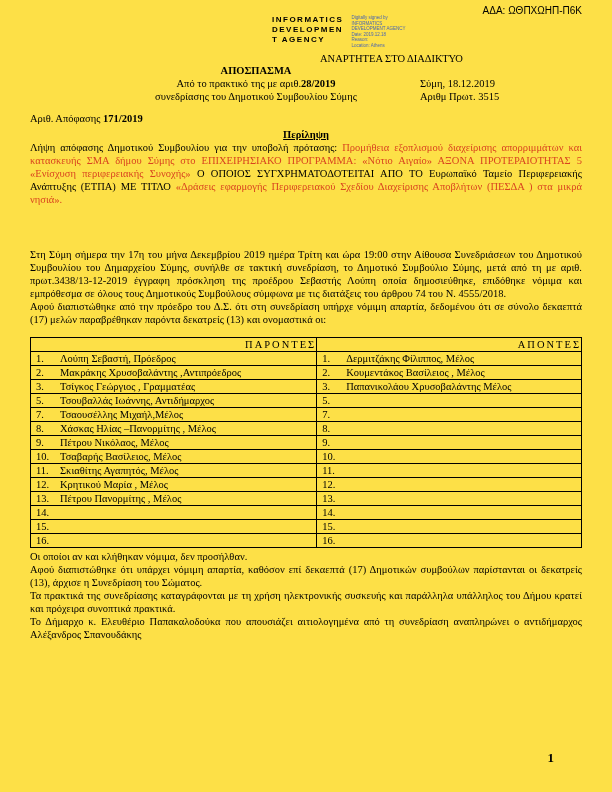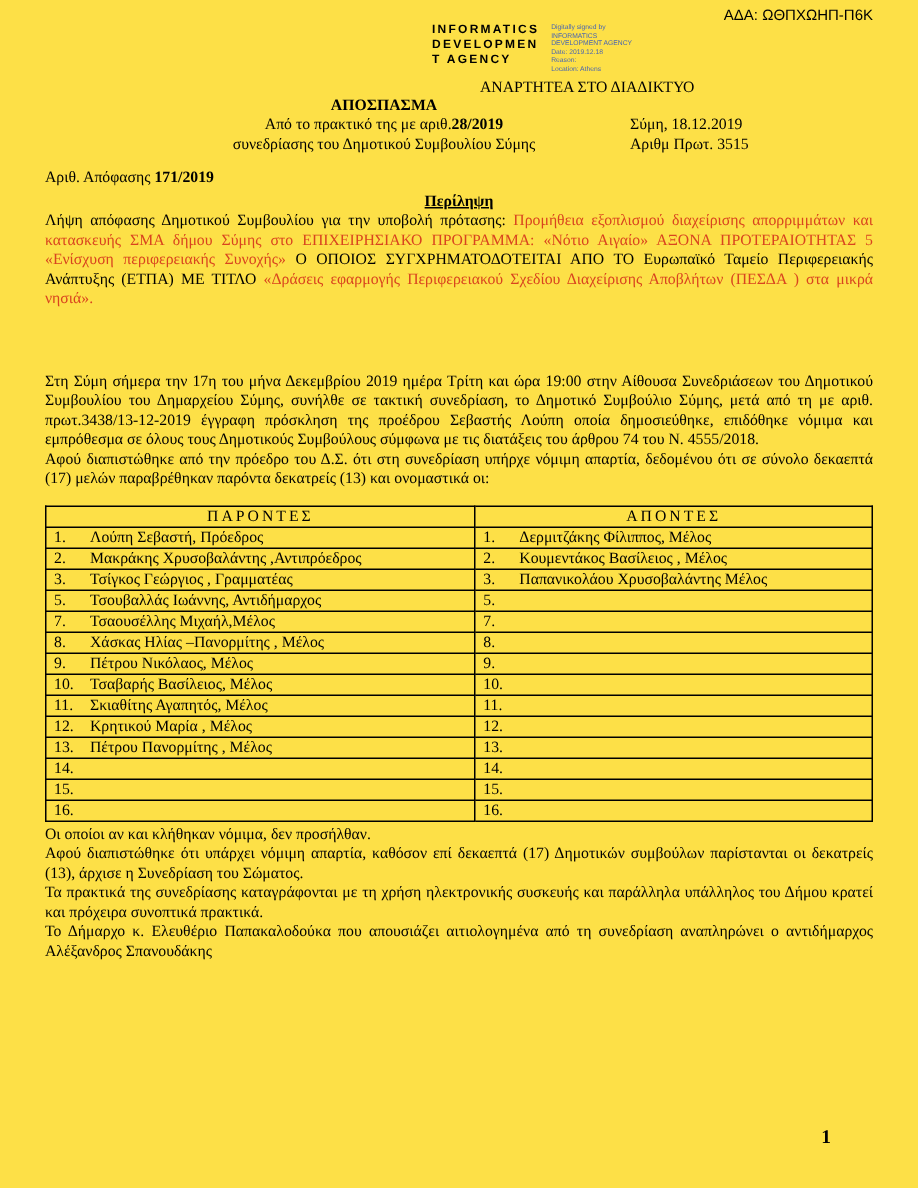--- a/index.html
+++ b/index.html
@@ -10,21 +10,21 @@
     font-family:"Liberation Serif", serif;
     color:#000;
     overflow:hidden;
   }
   .ada{
     position:absolute;top:5px;right:30px;
     font-family:"Liberation Sans", sans-serif;
     font-size:10px;
   }
   .sig{
-    position:absolute;top:15px;left:288px;
+    position:absolute;top:15px;left:272px;
     display:flex;gap:8px;align-items:flex-start;justify-content:center;
   }
   .sig-agency{
     font-family:"Liberation Sans", sans-serif;
     font-weight:bold;font-size:8px;line-height:10px;letter-spacing:1.5px;
     white-space:nowrap;
   }
   .sig-details{
     font-family:"Liberation Sans", sans-serif;
     font-size:4.5px;line-height:5.6px;
@@ -48,21 +48,21 @@
   .body1{margin-top:42px;text-align:justify;}
   .body2{text-align:justify;}
   table.attendance{border-collapse:collapse;width:100%;margin-top:11px;}
   table.attendance th,table.attendance td{
     border:1px solid #000;
     font-size:10.5px;font-weight:normal;
     height:13px;line-height:13px;
     padding:0 0 0 5px;vertical-align:top;
     text-align:left;
   }
-  table.attendance th{text-align:center;letter-spacing:2px;padding:0;}
+  table.attendance th{text-align:right;letter-spacing:2px;padding:0;}
   td .num{display:inline-block;width:24px;}
   .closing{margin-top:2px;text-align:justify;}
   .pageno{position:absolute;top:750px;right:58px;font-weight:bold;font-size:13px;}
 </style>
 </head>
 <body>
 
 <div class="page">
 
   <div class="ada">ΑΔΑ: ΩΘΠΧΩΗΠ-Π6Κ</div>

